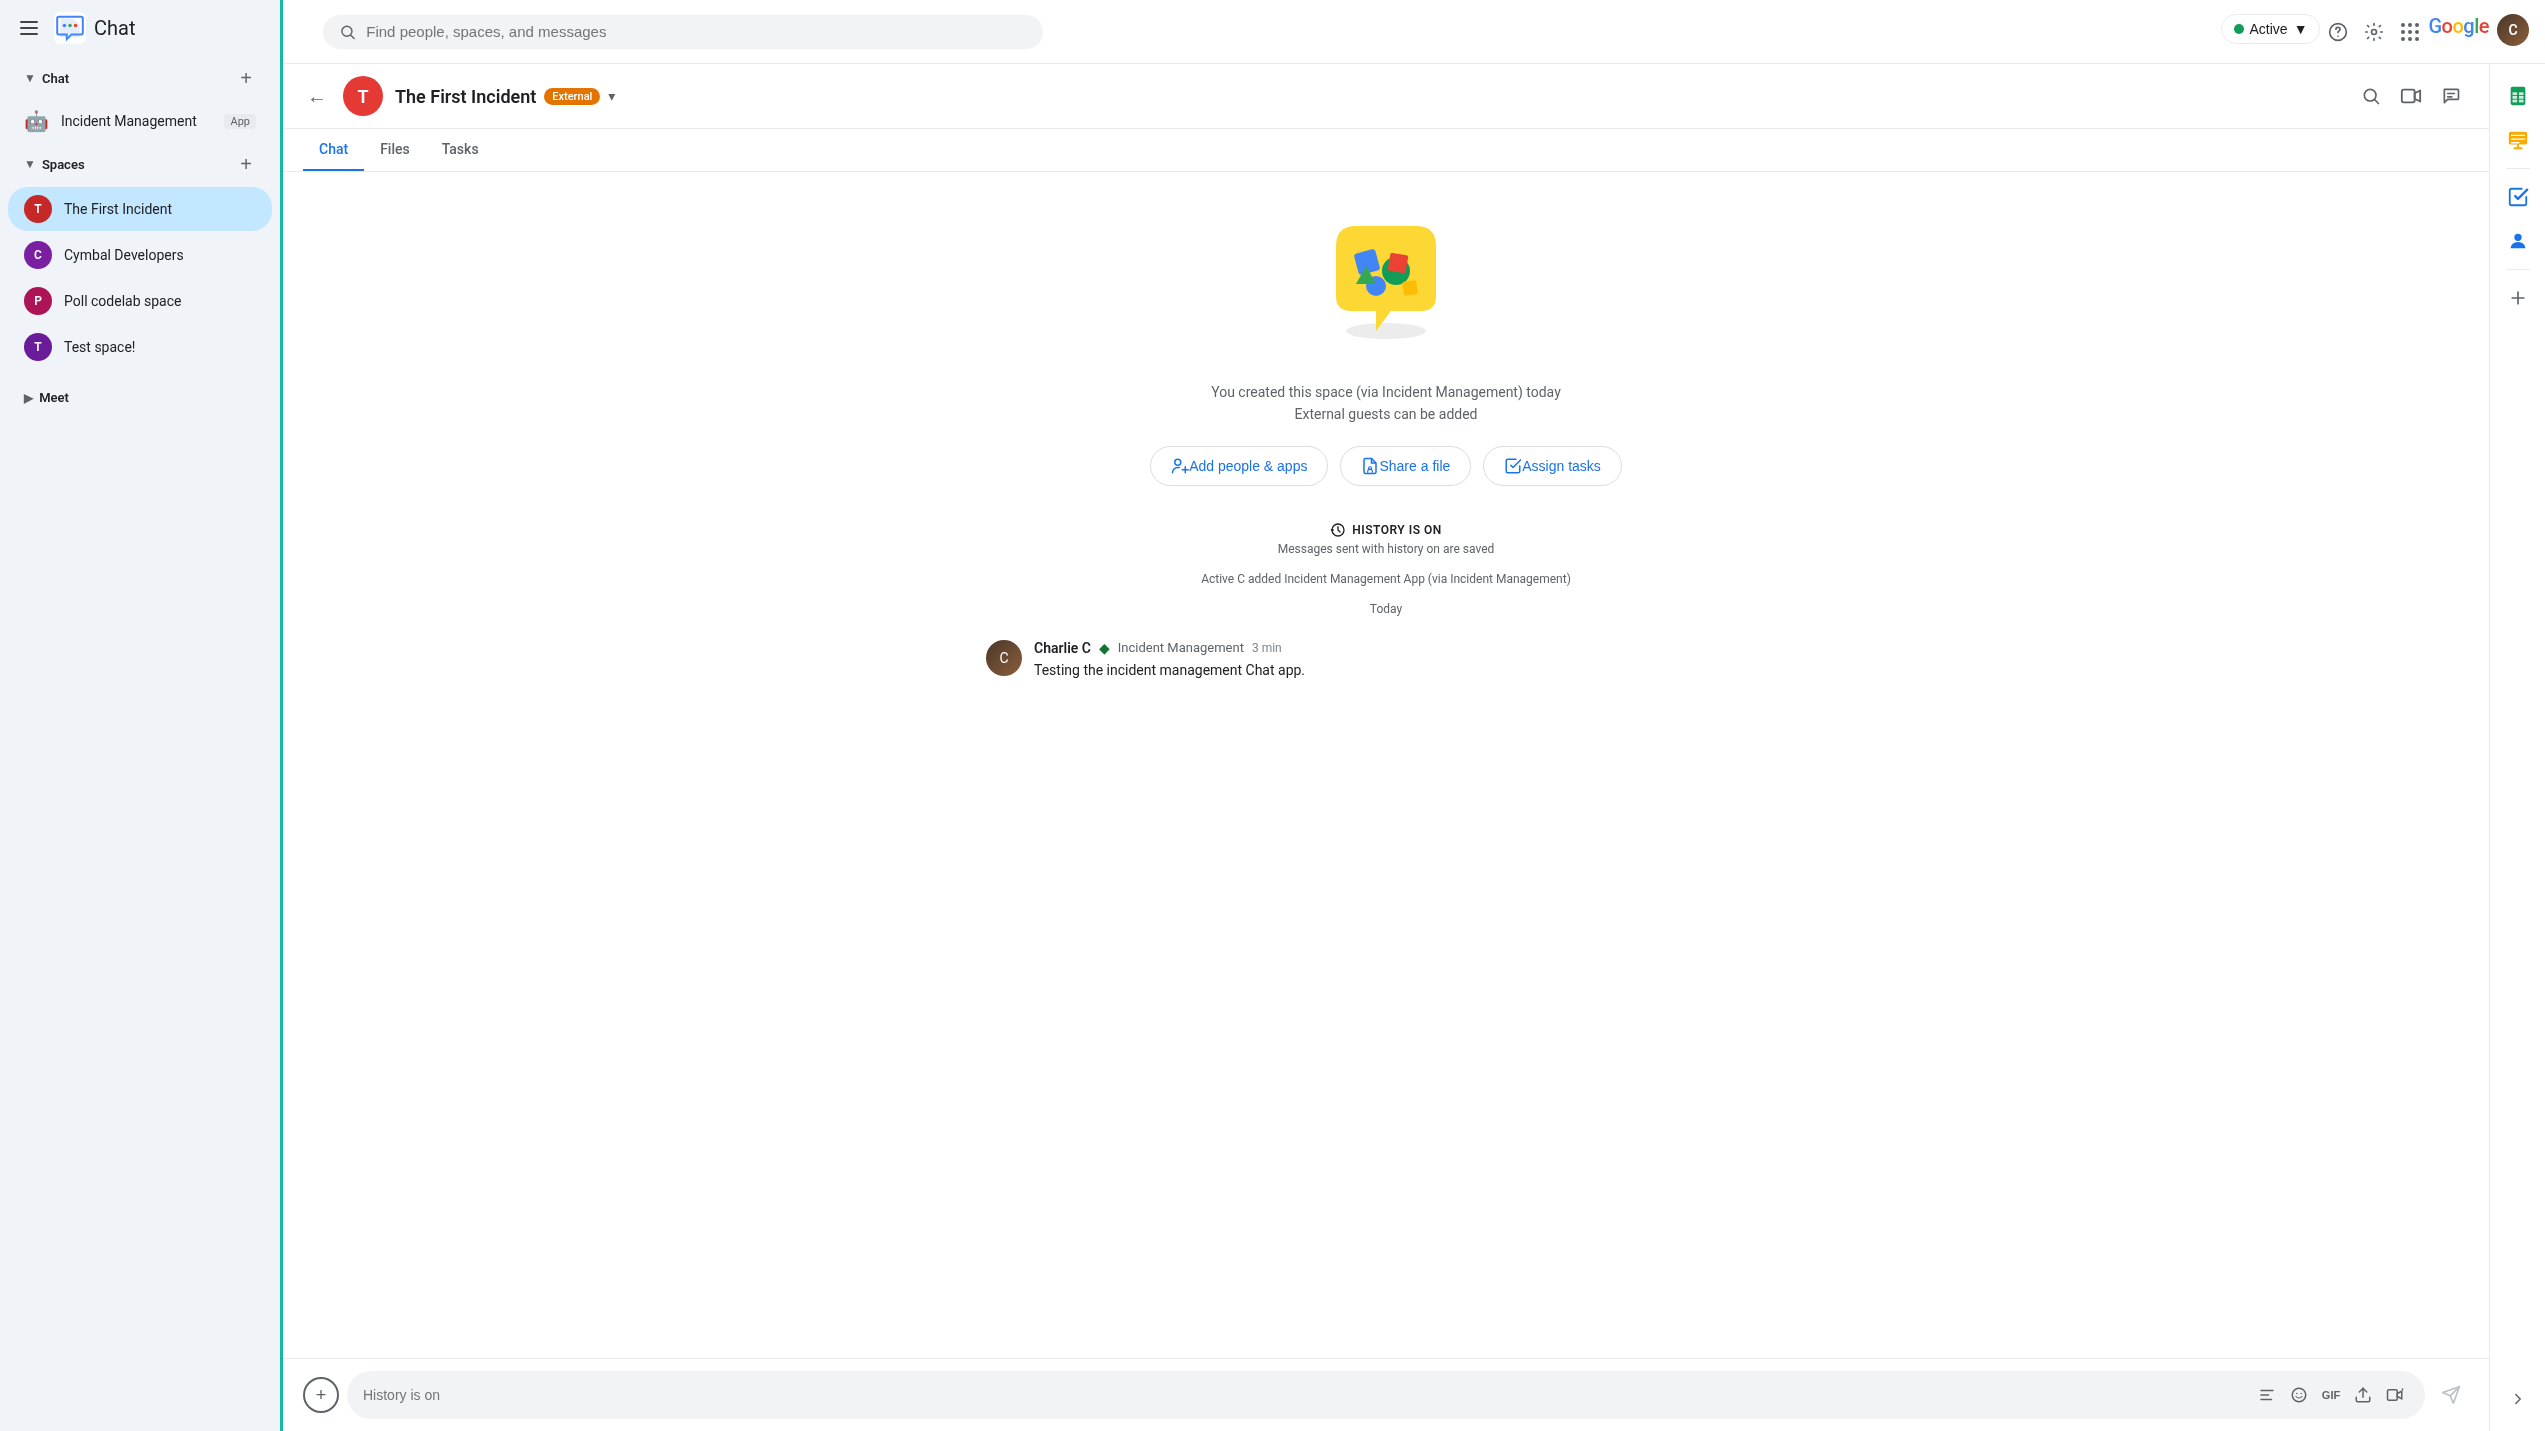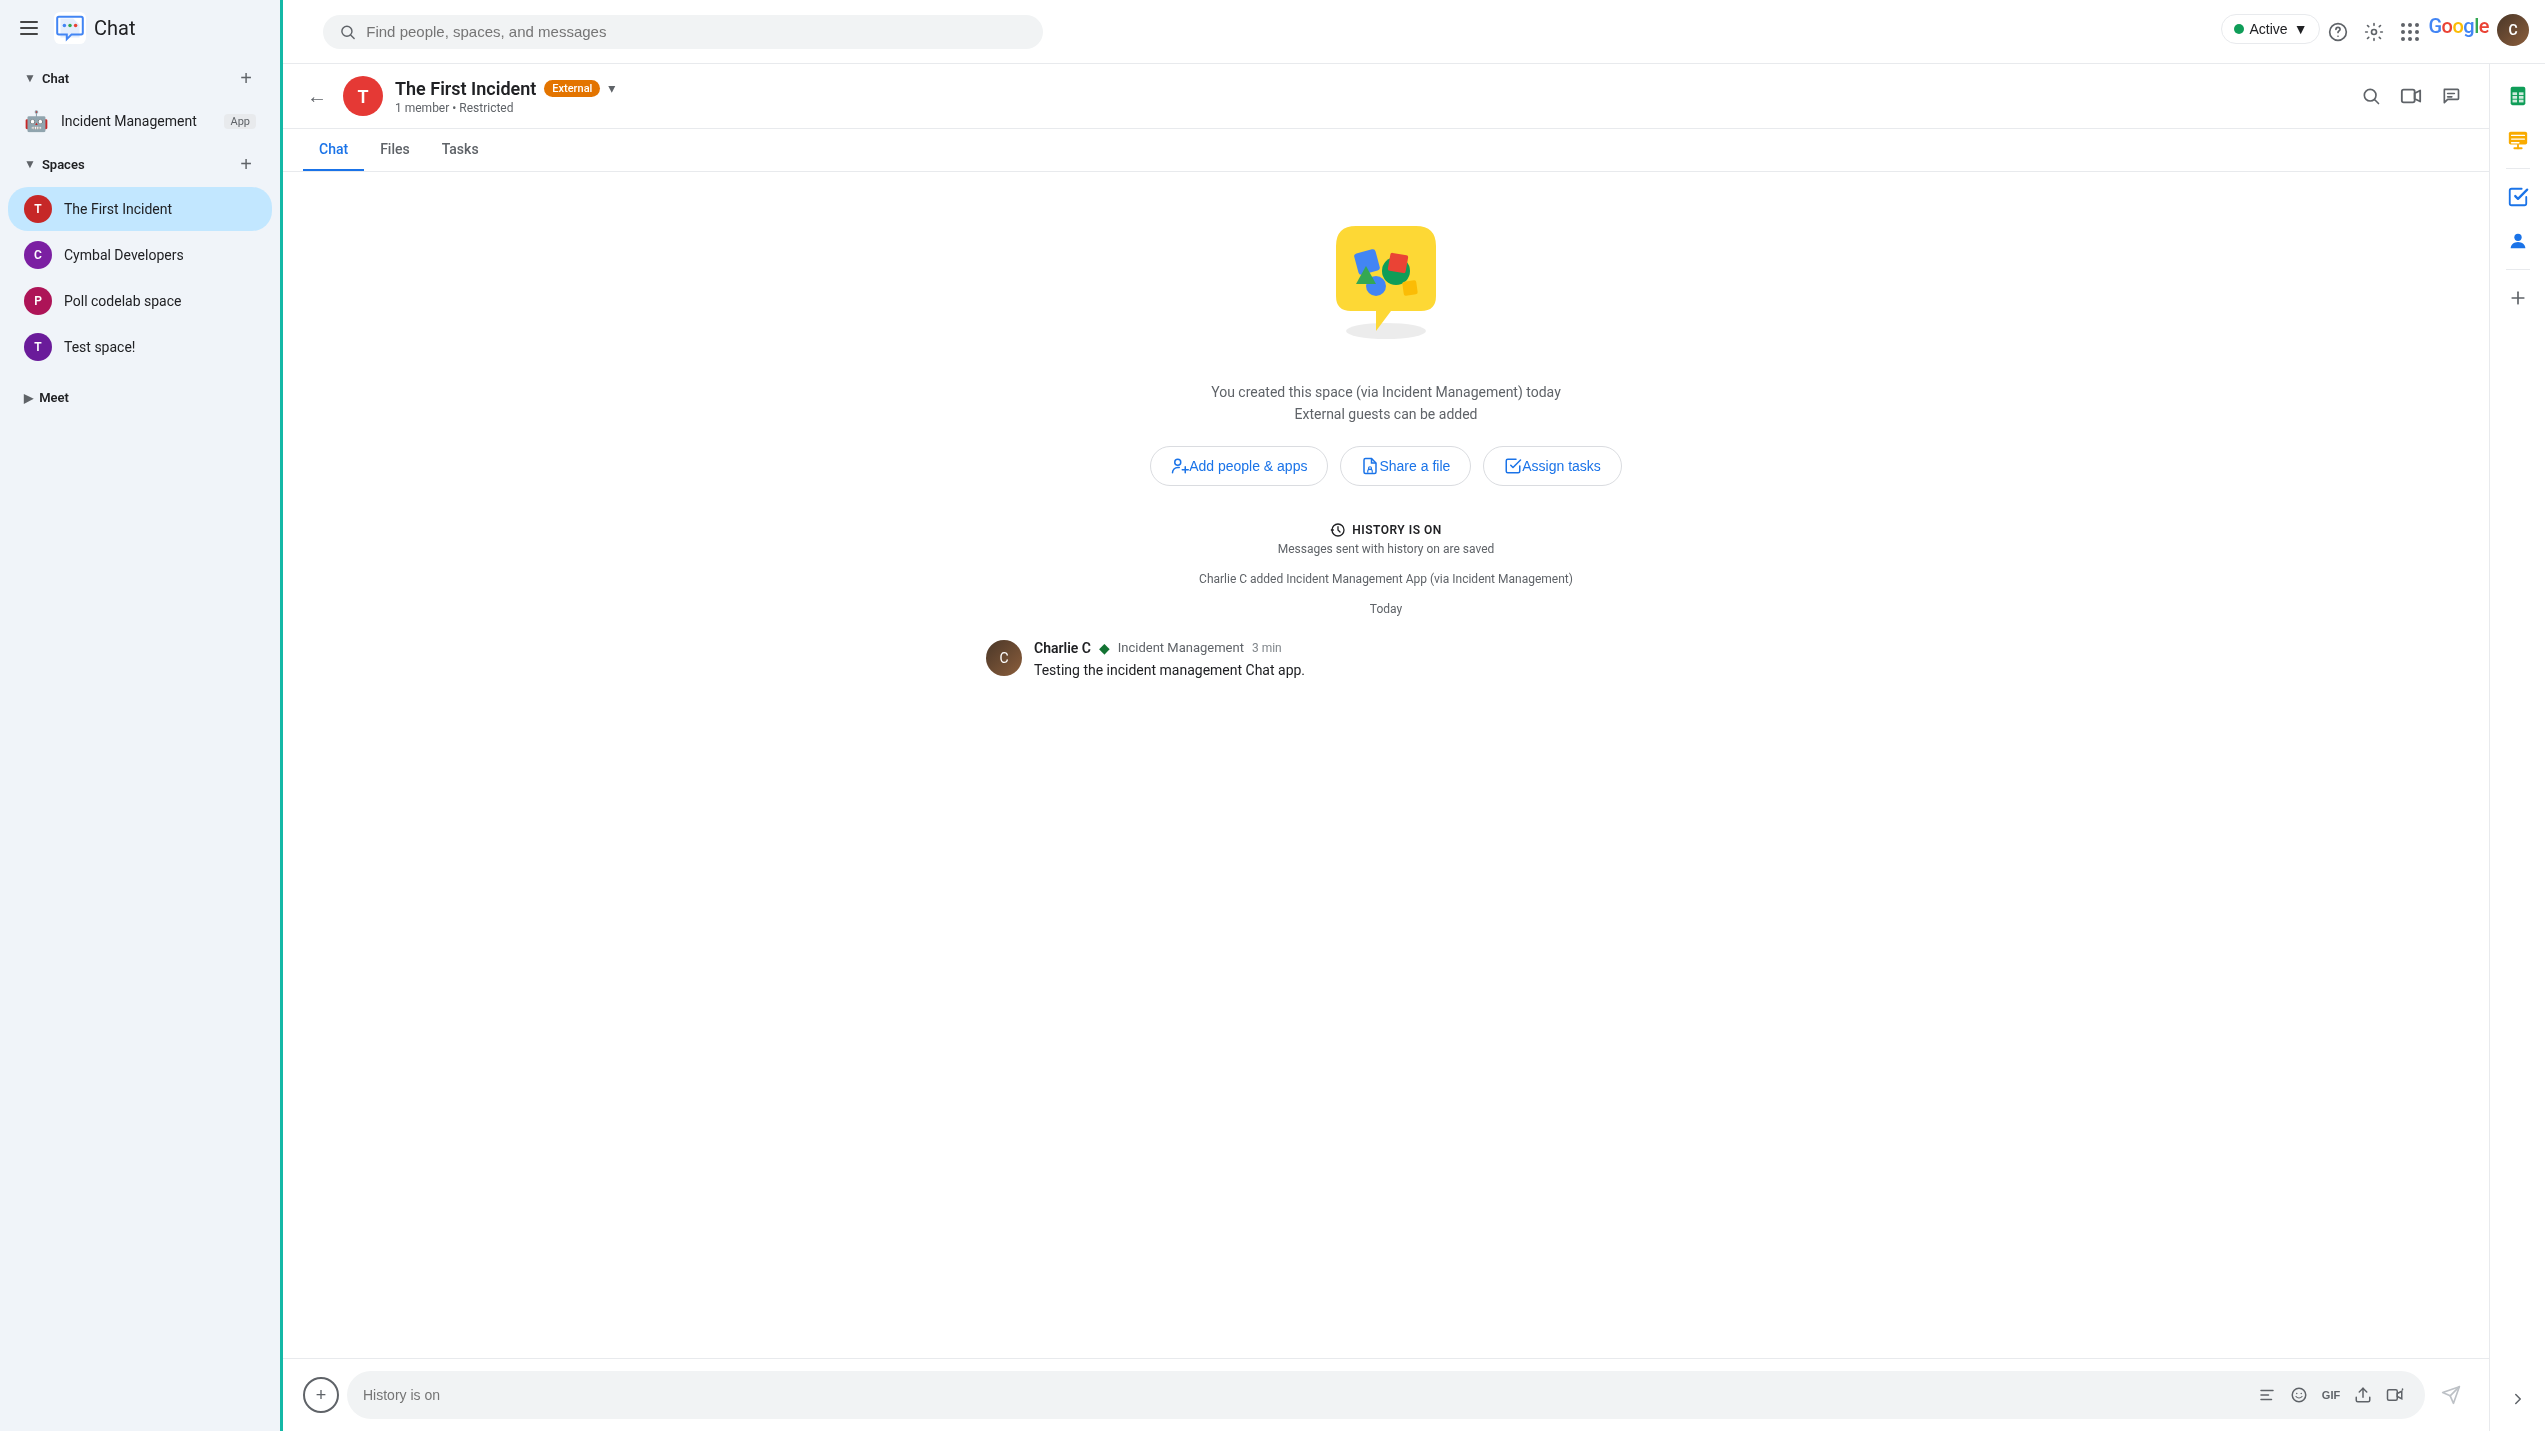--- a/index.html
+++ b/index.html
@@ -768,21 +768,20 @@
     <div class="chat-panel">
       <div class="chat-header">
         <button class="back-btn">←</button>
         <div class="space-avatar">T</div>
         <div class="chat-header-info">
           <div class="chat-header-title-row">
             <span class="space-name">The First Incident</span>
             <span class="external-badge">External</span>
             <span class="dropdown-icon">▾</span>
           </div>
-          <div class="space-meta">1 member • Restricted</div>
         </div>
         <div class="chat-header-actions">
           <button class="icon-btn">
             <svg width="20" height="20" viewBox="0 0 24 24" fill="none">
               <circle cx="11" cy="11" r="7" stroke="#5f6368" stroke-width="2"></circle>
               <path d="M16.5 16.5L21 21" stroke="#5f6368" stroke-width="2" stroke-linecap="round"></path>
             </svg>
           </button>
           <button class="icon-btn">
             <svg width="22" height="22" viewBox="0 0 24 24" fill="none">
@@ -861,21 +860,21 @@
             <svg width="16" height="16" viewBox="0 0 24 24" fill="none">
               <circle cx="12" cy="12" r="9" stroke="#202124" stroke-width="2"></circle>
               <polyline points="12 7 12 12 15 15" stroke="#202124" stroke-width="2" stroke-linecap="round"></polyline>
               <path d="M2 12h3" stroke="#202124" stroke-width="2" stroke-linecap="round"></path>
             </svg>
             <span>HISTORY IS ON</span>
           </div>
           <span class="history-sub">Messages sent with history on are saved</span>
         </div>
 
-        <div class="system-message">Charlie C added Incident Management  App  (via Incident Management)</div>
+        <div class="system-message">Active C added Incident Management  App  (via Incident Management)</div>
 
         <div class="today-divider">Today</div>
 
         <div class="message-group">
           <div class="msg-avatar">
             <div class="msg-avatar-img">C</div>
           </div>
           <div class="msg-content">
             <div class="msg-header">
               <span class="msg-sender">Charlie C</span>

